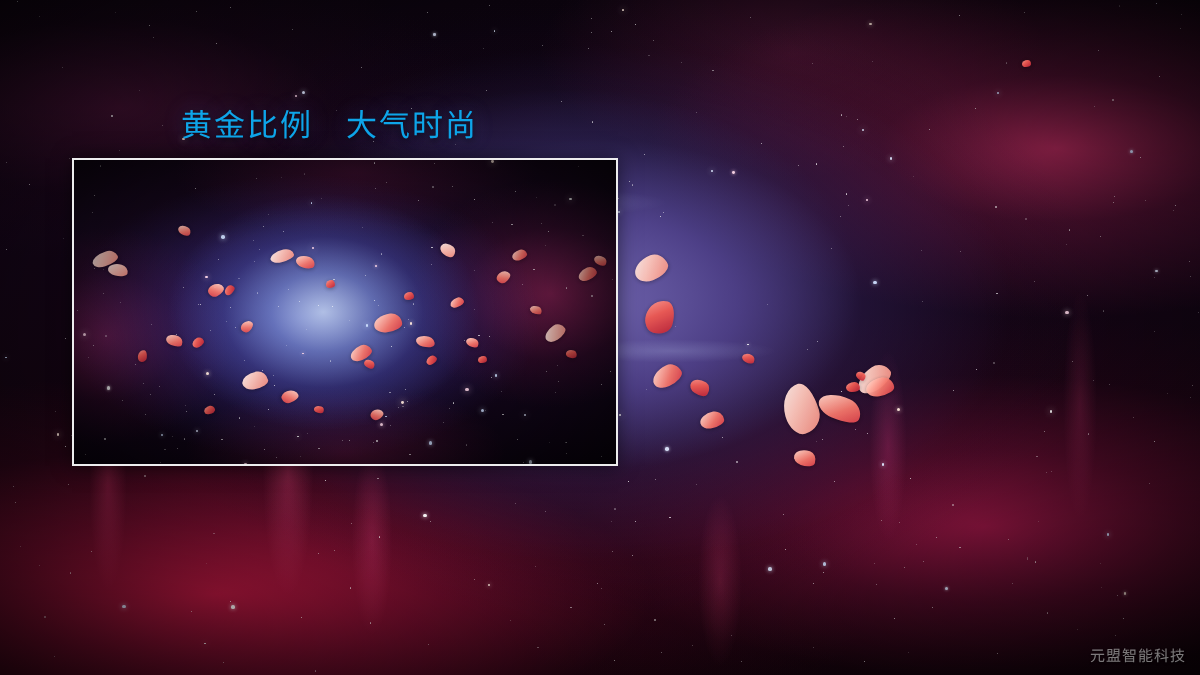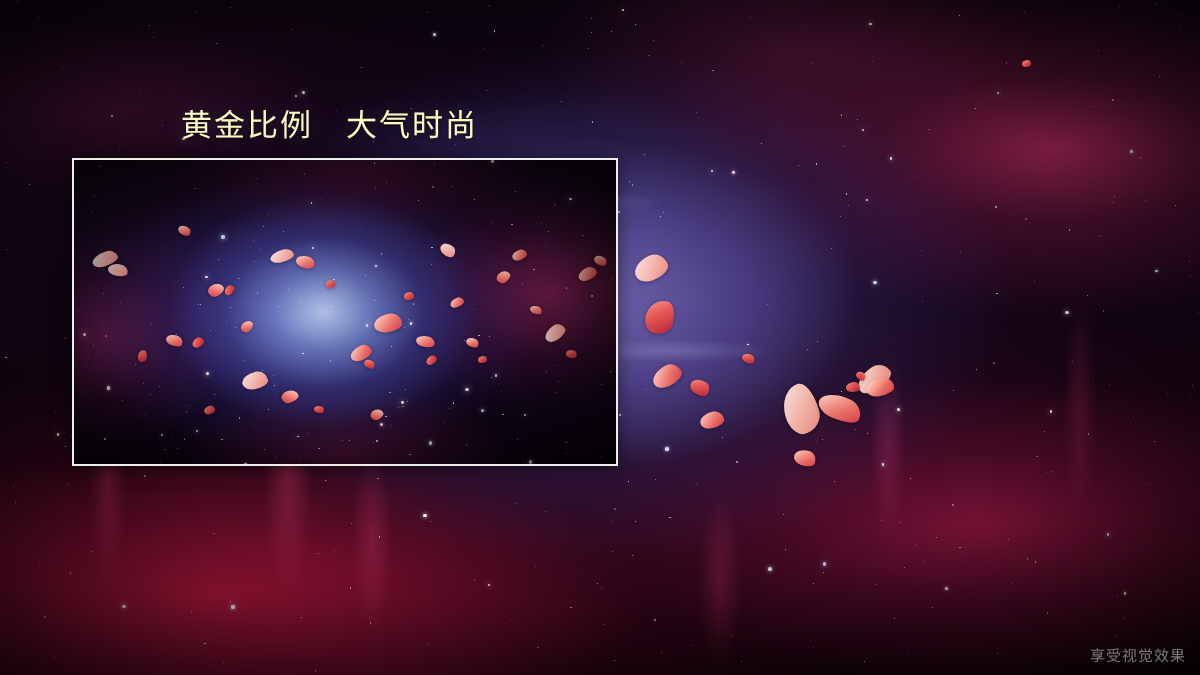--- a/index.html
+++ b/index.html
@@ -62,21 +62,21 @@
   }
   .petal.deep{background:linear-gradient(140deg,#ff9f92 0%,#ef5a52 42%,#b81f34 100%);}
   .petal.pale{background:linear-gradient(130deg,#fff0ec 0%,#ffc9bd 40%,#f2897c 100%);}
 
   
   #title{
     position:absolute;
     left:181px;top:100px;
     font-size:31px;
     letter-spacing:2px;
-    color:#fef9c3;
+    color:#0ea5e9;
     white-space:pre;
     text-shadow:0 2px 7px rgba(0,0,0,.72),0 0 22px rgba(120,140,255,.30);
     font-weight:400;
   }
 
   
   #frame{
     position:absolute;
     left:72px;top:158px;
     width:546px;height:308px;
@@ -675,15 +675,15 @@
           <span class="petal " style="left:504px;top:108px;width:19px;height:12px;transform:rotate(-24deg);opacity:0.95;"></span>
           <span class="petal " style="left:520px;top:96px;width:13px;height:9px;transform:rotate(30deg);opacity:0.95;"></span>
           <span class="petal " style="left:298px;top:248px;width:10px;height:13px;transform:rotate(64deg);opacity:0.95;"></span>
           <span class="petal deep" style="left:130px;top:246px;width:11px;height:8px;transform:rotate(-14deg);opacity:0.95;"></span>
         </div>
       <div class="frame-vig"></div>
     </div>
   </div>
 
 
-  <div id="watermark">享受视觉效果</div>
+  <div id="watermark">元盟智能科技</div>
 
 </div>
 
 </body></html>

